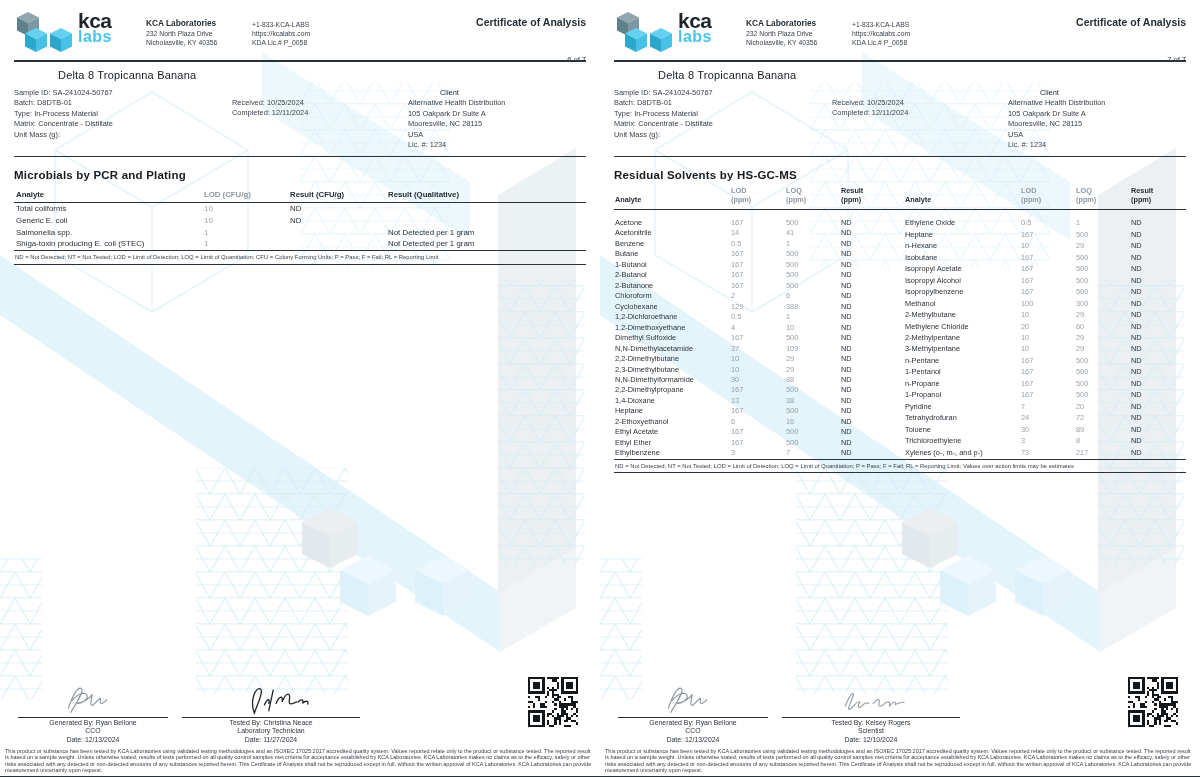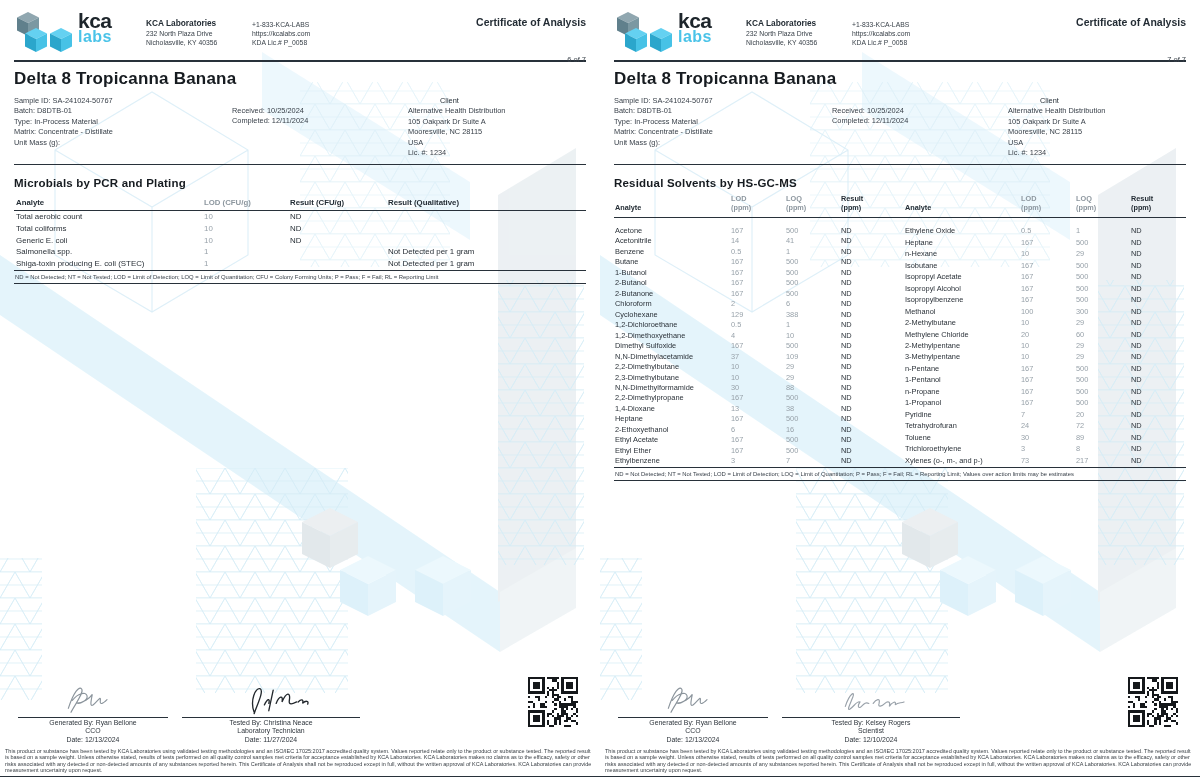--- a/index.html
+++ b/index.html
@@ -25,21 +25,21 @@
   .logo-labs{font-size:16px;font-weight:bold;color:var(--cyan);letter-spacing:0.5px;margin-top:-2px;}
   .co{margin-top:11px;width:106px;font-size:6.8px;line-height:9px;color:#3a424a;}
   .co .nm{font-size:8.3px;font-weight:bold;color:var(--dark);margin-bottom:1px;}
   .contact{margin-top:12px;width:118px;font-size:6.8px;line-height:9px;color:#3a424a;}
   .hdr-right{flex:1;display:flex;flex-direction:column;align-items:flex-end;justify-content:space-between;height:48px;margin-top:8px;}
   .coa{font-size:10.5px;font-weight:bold;color:var(--dark);}
   .pageno{font-size:7.5px;color:#3a424a;}
   .rule2{border-top:2px solid var(--rule);margin-top:2px;}
 
   
-  .title{font-size:17px;font-weight:bold;color:#161b20;margin-top:7px;letter-spacing:0.2px;}
+  .title{font-size:11px;font-weight:normal;color:#161b20;margin-top:7px;letter-spacing:0.2px;margin-left:44px;}
   .samplerow{display:flex;margin-top:7px;font-size:7.4px;line-height:10.4px;color:#39414a;}
   .s-left{width:218px;}
   .s-mid{width:176px;padding-top:10px;}
   .s-client{width:172px;}
   .s-client .b{font-weight:normal;color:var(--dark);margin-left:32px;}
   .samplerule{border-top:1.5px solid var(--rule);margin-top:6px;}
 
   
   .sectitle{font-size:11.5px;font-weight:bold;color:#161b20;margin-top:12px;letter-spacing:0.2px;}
 
@@ -188,26 +188,20 @@
       <table class="micro">
         <thead>
           <tr>
             <th class="col-analyte">Analyte</th>
             <th class="col-lod gray">LOD (CFU/g)</th>
             <th class="col-result">Result (CFU/g)</th>
             <th class="col-qual">Result (Qualitative)</th>
           </tr>
         </thead>
         <tbody>
-            <tr>
-              <td class="col-analyte">Total aerobic count</td>
-              <td class="col-lod">10</td>
-              <td class="col-result">ND</td>
-              <td class="col-qual"></td>
-            </tr>
             <tr>
               <td class="col-analyte">Total coliforms</td>
               <td class="col-lod">10</td>
               <td class="col-result">ND</td>
               <td class="col-qual"></td>
             </tr>
             <tr>
               <td class="col-analyte">Generic E. coli</td>
               <td class="col-lod">10</td>
               <td class="col-result">ND</td>

